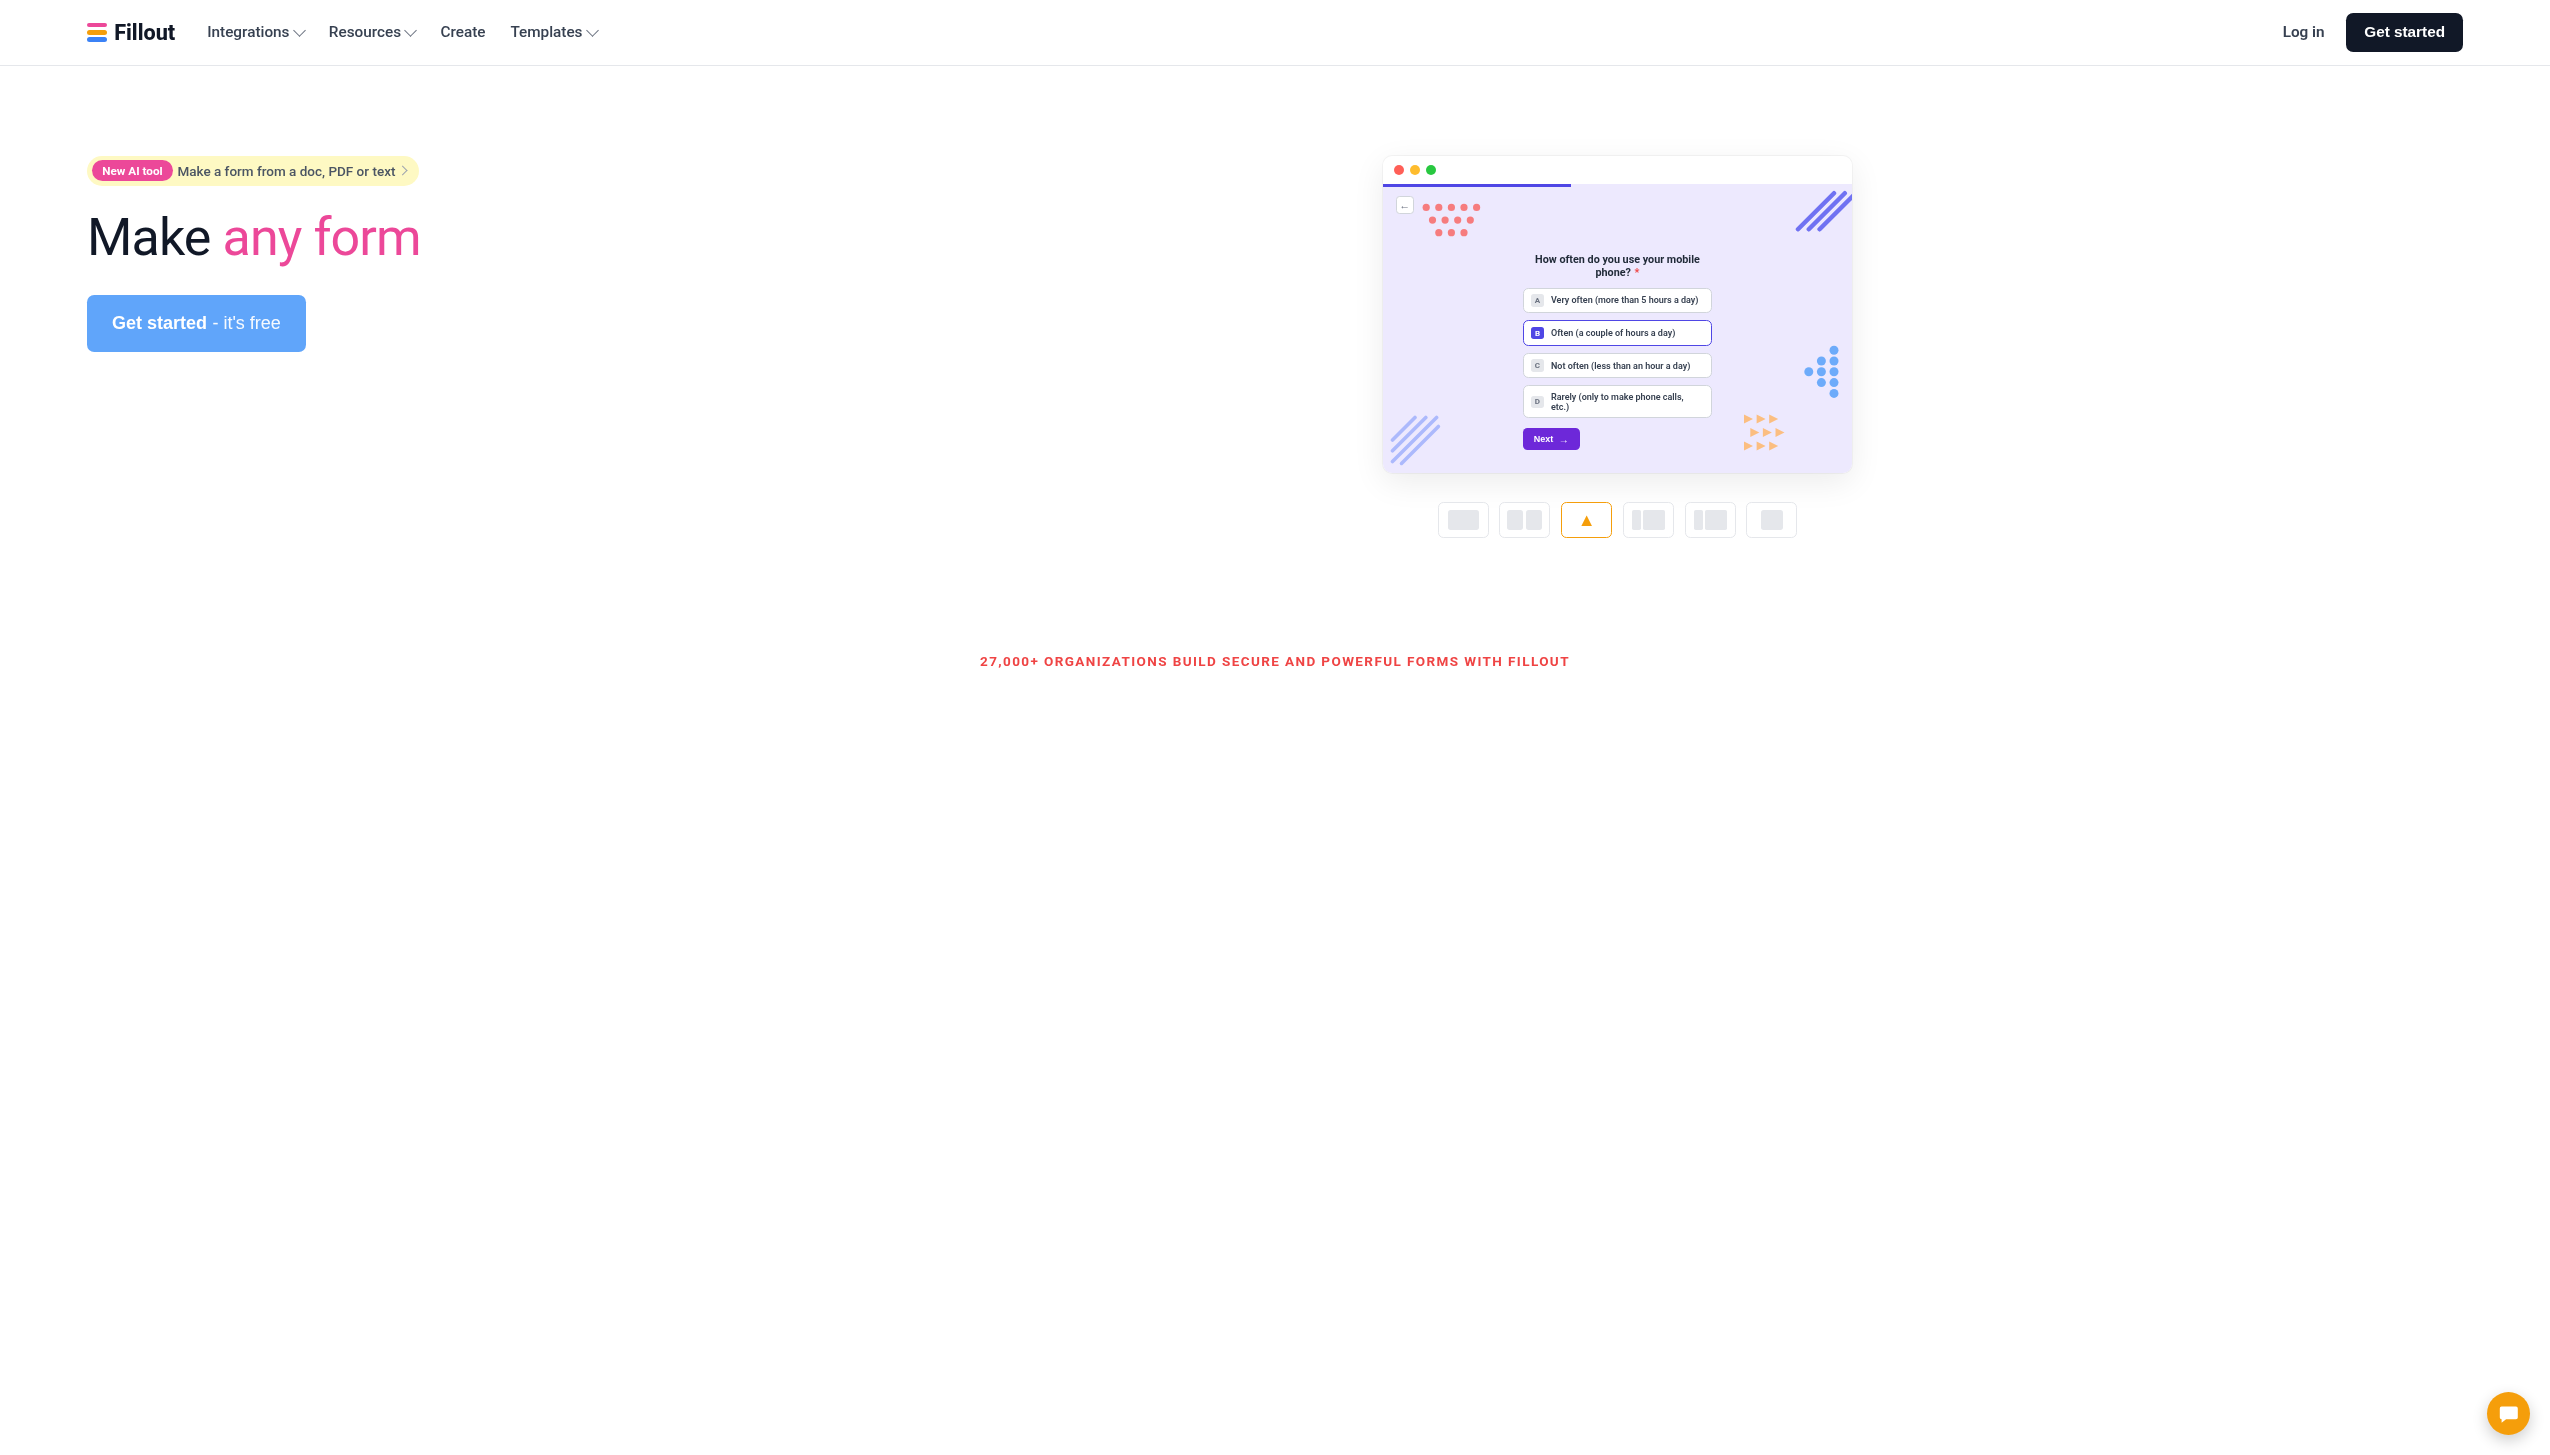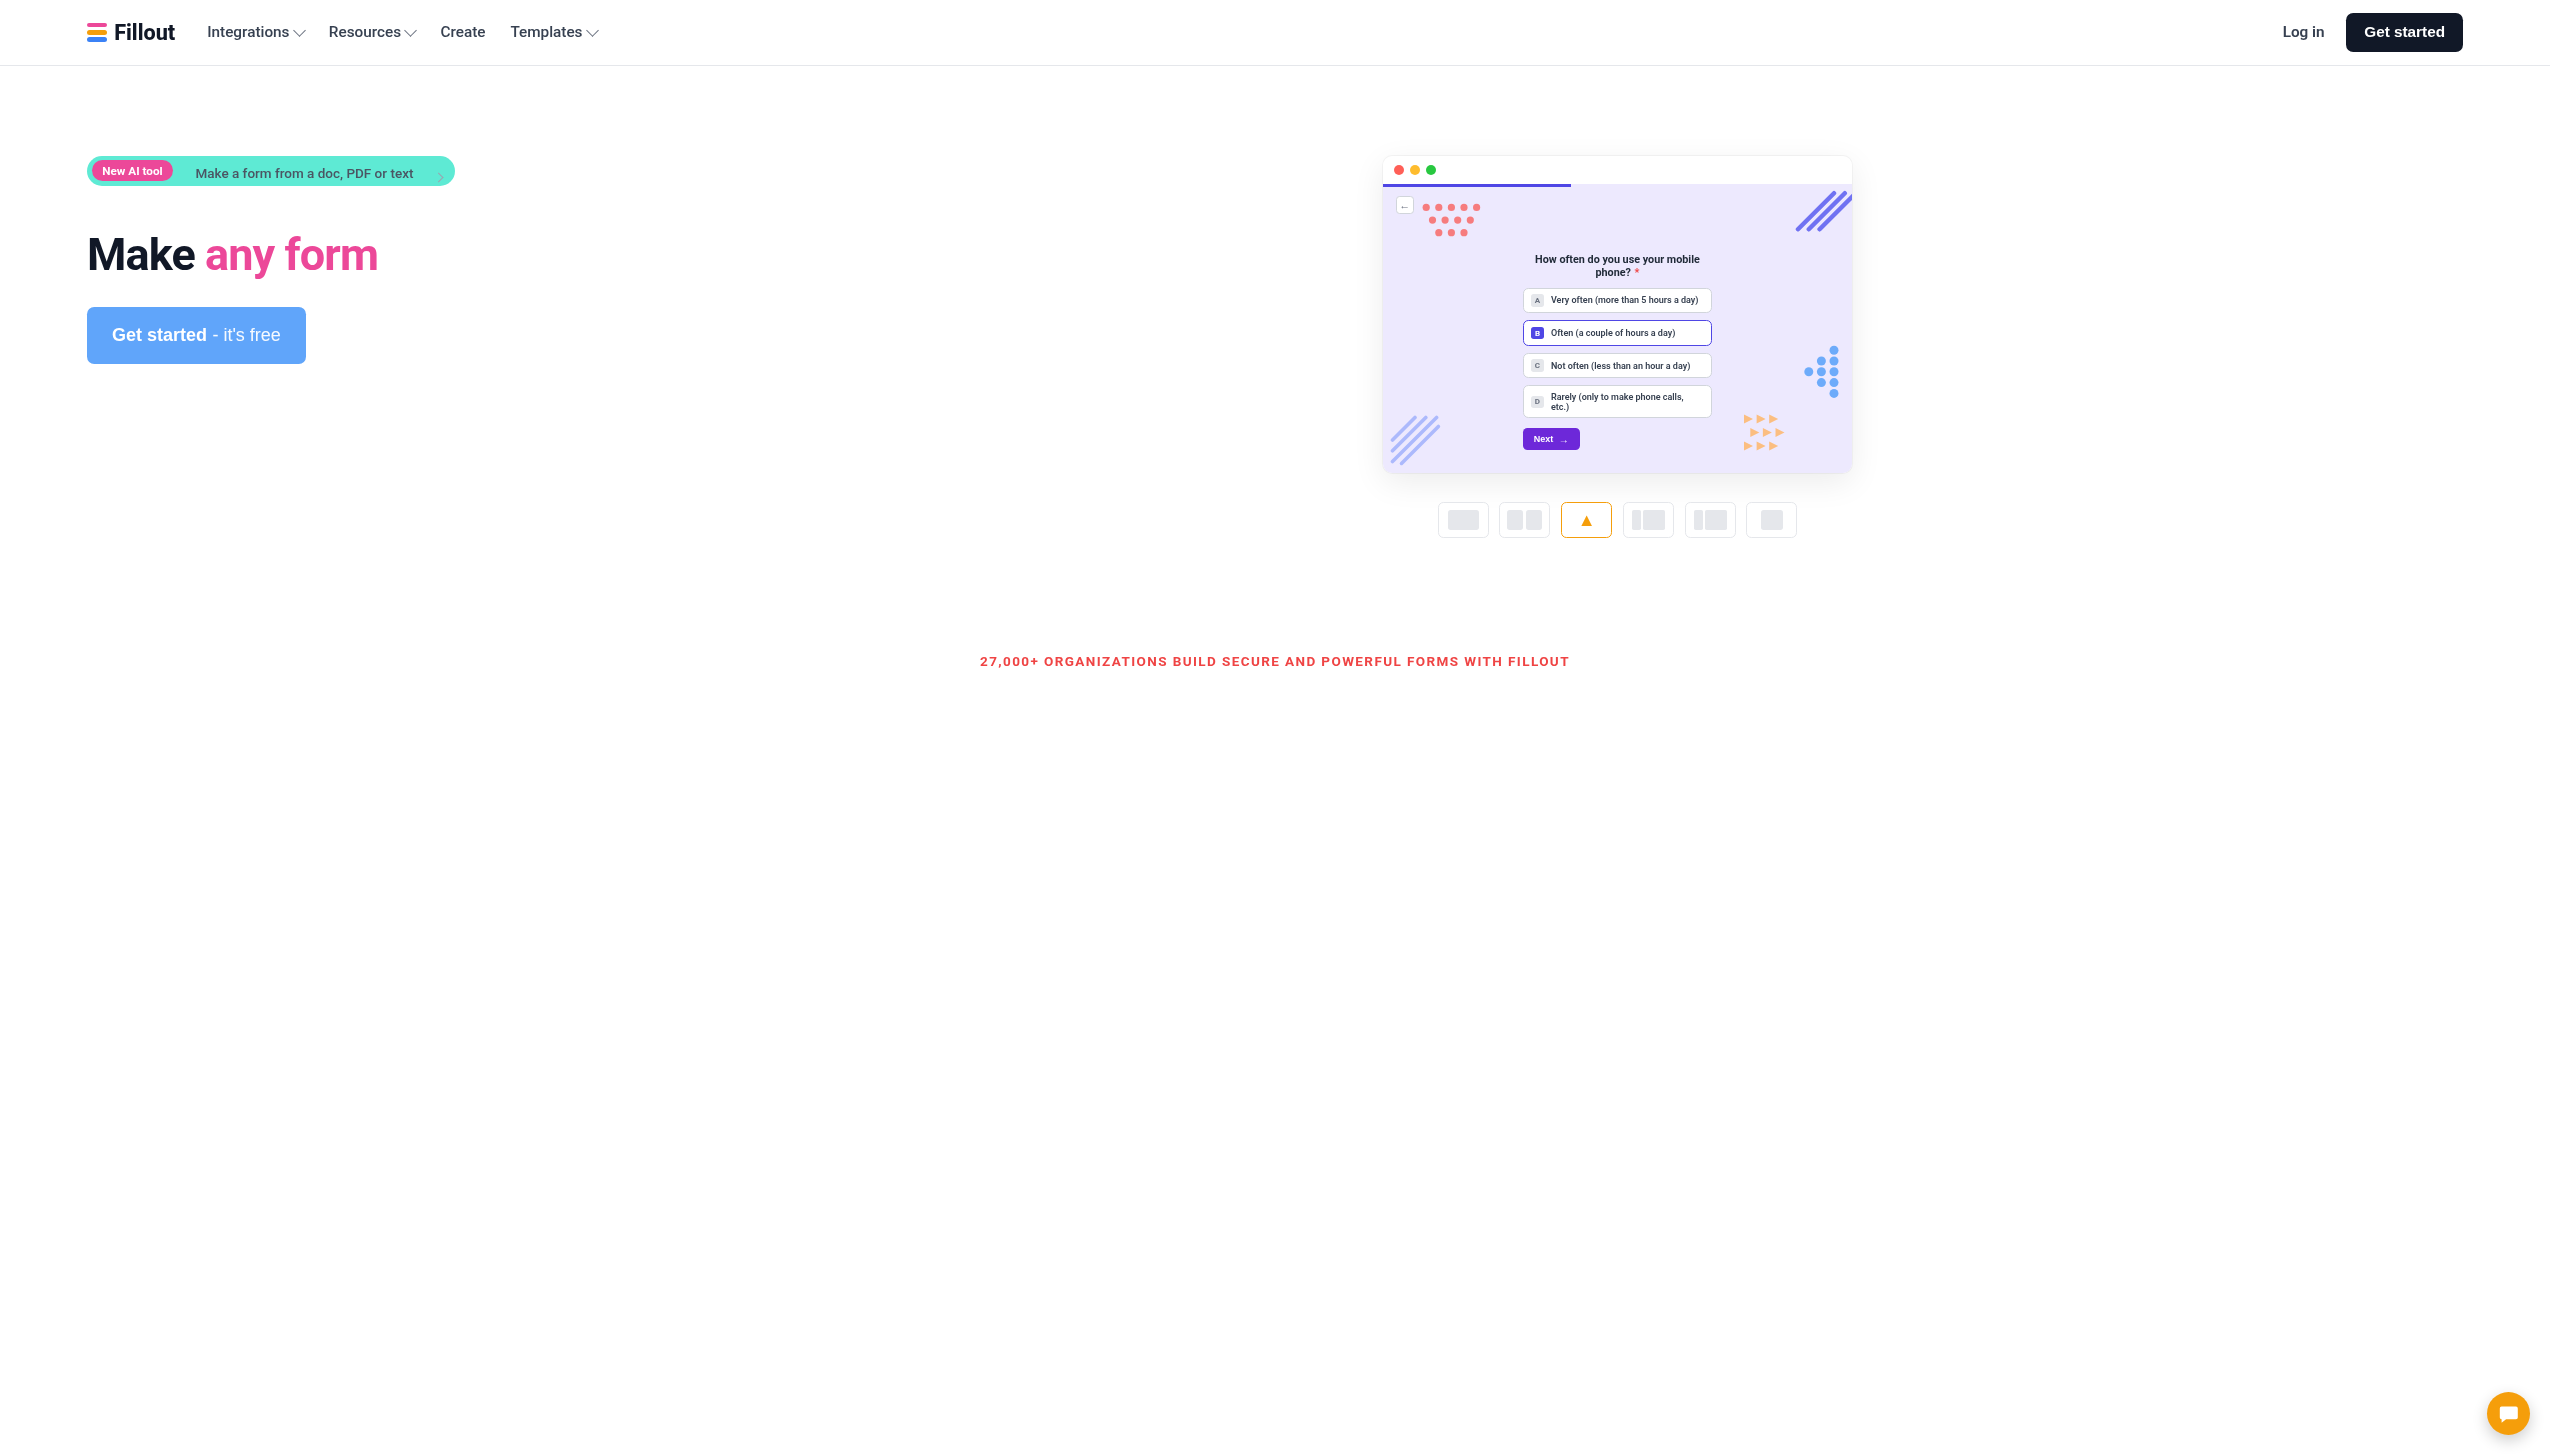--- a/index.html
+++ b/index.html
@@ -21,26 +21,26 @@
   .nav { display:flex; gap:25px; }
   .nav-item { display:flex; align-items:center; gap:5.4px; font-size:15.3px; font-weight:500; color:#374151; cursor:pointer; }
   .chev { width:9px; height:9px; border-right:1.8px solid #6b7280; border-bottom:1.8px solid #6b7280; transform:rotate(45deg); margin-top:-3.6px; }
   .header-right { display:flex; align-items:center; gap:21.6px; }
   .login { font-size:15.3px; font-weight:600; color:#374151; cursor:pointer; }
   .btn-dark { background:#111827; color:#fff; font-weight:600; font-size:15.3px; padding:10.8px 18px; border-radius:7.2px; cursor:pointer; border:none; }
 
   
   .hero { display:flex; gap:54px; padding: 90px 87px 36px; align-items:flex-start; }
   .hero-left { flex:1; max-width:631px; }
-  .pill-row { display:inline-flex; align-items:flex-end; gap:22px; background:#5eead4; border-radius:901px; padding:4.5px 12.6px 4.5px 4.5px; margin-bottom:25px; cursor:pointer; }
+  .pill-row { display:inline-flex; align-items:center; gap:4px; background:#fef9c3; border-radius:901px; padding:4.5px 12.6px 4.5px 4.5px; margin-bottom:25px; cursor:pointer; }
   .pill-badge { background:#ec4899; color:#fff; font-size:11.7px; font-weight:700; padding:3.6px 10.8px; border-radius:901px; }
   .pill-text { font-size:13.5px; color:#4b5563; font-weight:500; }
   .pill-chev { width:7.2px; height:7.2px; border-right:1.8px solid #9ca3af; border-top:1.8px solid #9ca3af; transform:rotate(45deg); }
 
-  h1.hero-title { font-size:45px; font-weight:700; line-height:1.05; color:#111827; letter-spacing:-0.9px; margin-bottom:29px;margin-top:20px; }
+  h1.hero-title { font-size:52px; font-weight:400; line-height:1.05; color:#111827; letter-spacing:-0.9px; margin-bottom:29px; }
   h1 .pink { color:#ec4899; }
   .hero-sub { font-size:21.6px; color:#6b7280; line-height:1.4; max-width:505px; margin-bottom:43px; }
   .hero-sub .uline { text-decoration:underline; color:#6b7280; }
 
   .cta { display:inline-flex; background:#60a5fa; color:#fff; font-size:18px; font-weight:700; padding:18px 25px; border-radius:7.2px; border:none; cursor:pointer; }
   .cta .light { font-weight:500; opacity:.95; margin-left:5.4px; }
 
   
   .hero-right { flex:1; display:flex; flex-direction:column; align-items:center; }
   .window { width:469px; background:#fff; border-radius:9px; box-shadow:0 9px 32px rgba(0,0,0,.08), 0 0 0 0.9px rgba(0,0,0,.04); overflow:hidden; }

